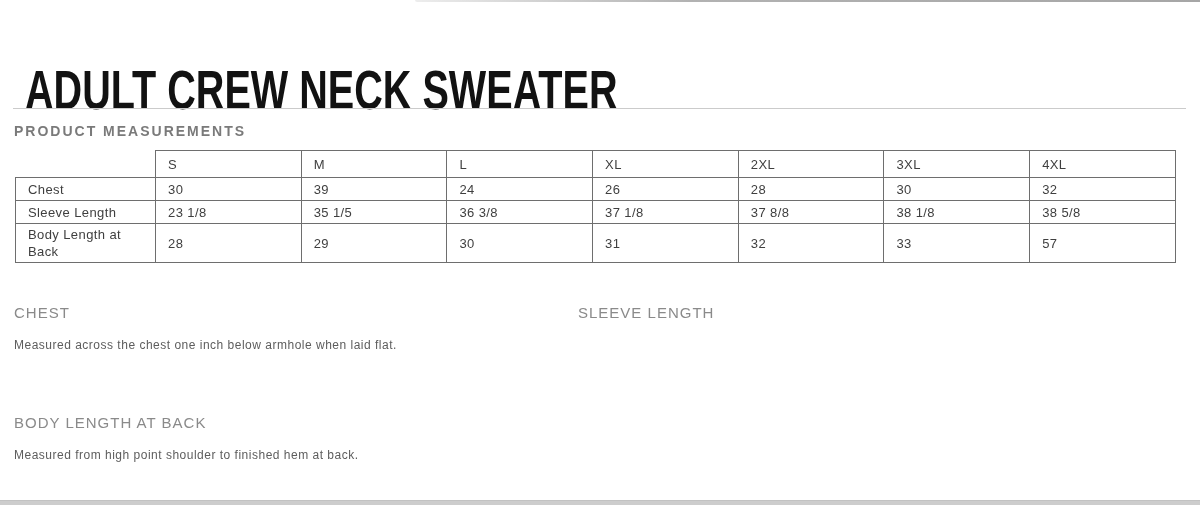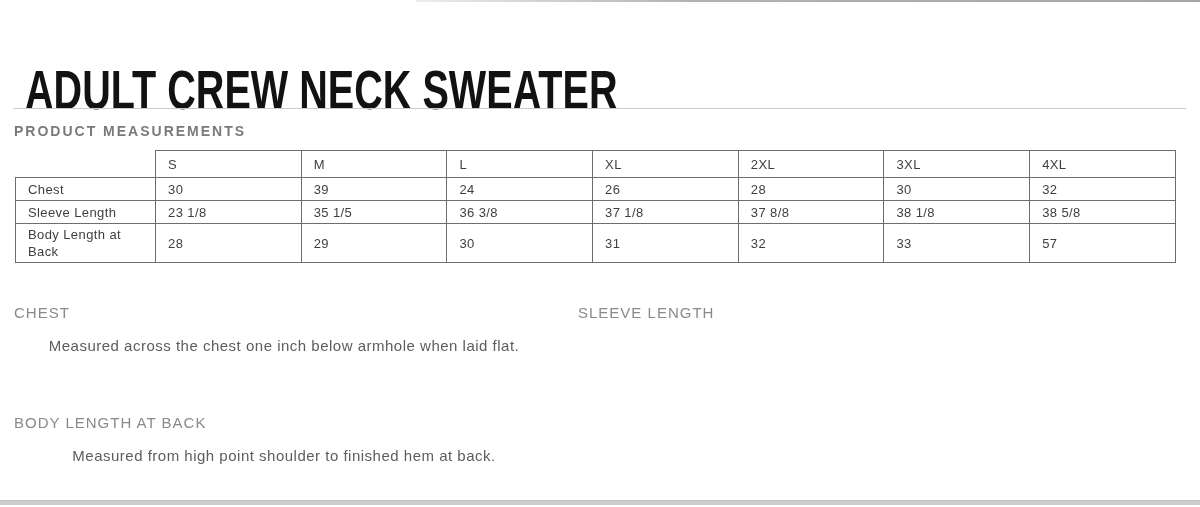--- a/index.html
+++ b/index.html
@@ -41,21 +41,21 @@
   .size-table tbody tr.r0,.size-table tbody tr.r1{height:23px;}
   .size-table tbody tr.r2{height:37px;}
   .size-table th.corner{border-left:none;border-top:none;border-bottom:none;}
   
   .desc-section{position:absolute;}
   .desc-heading{
     font-size:15px;color:var(--section-heading,#8a8a8a);letter-spacing:1px;
     margin:0 0 10px 0;font-weight:normal;
   }
   .desc-text{
-    font-size:15px;color:var(--body-text,#5d5d5d);letter-spacing:0.5px;line-height:29px;margin:0;text-align:center;
+    font-size:12px;color:var(--body-text,#5d5d5d);letter-spacing:0.5px;line-height:29px;margin:0;
   }
   .sec-chest{left:14px;top:304px;width:540px;}
   .sec-sleeve{left:578px;top:304px;width:520px;}
   .sec-body{left:14px;top:414px;width:540px;}
   .bottom-bar{
     position:absolute;left:0;top:500px;width:1200px;height:5px;
     background:var(--bottom-bar,#cdcdcd);
     border-top:1px solid #c2c2c2;box-sizing:border-box;
   }
 </style>

